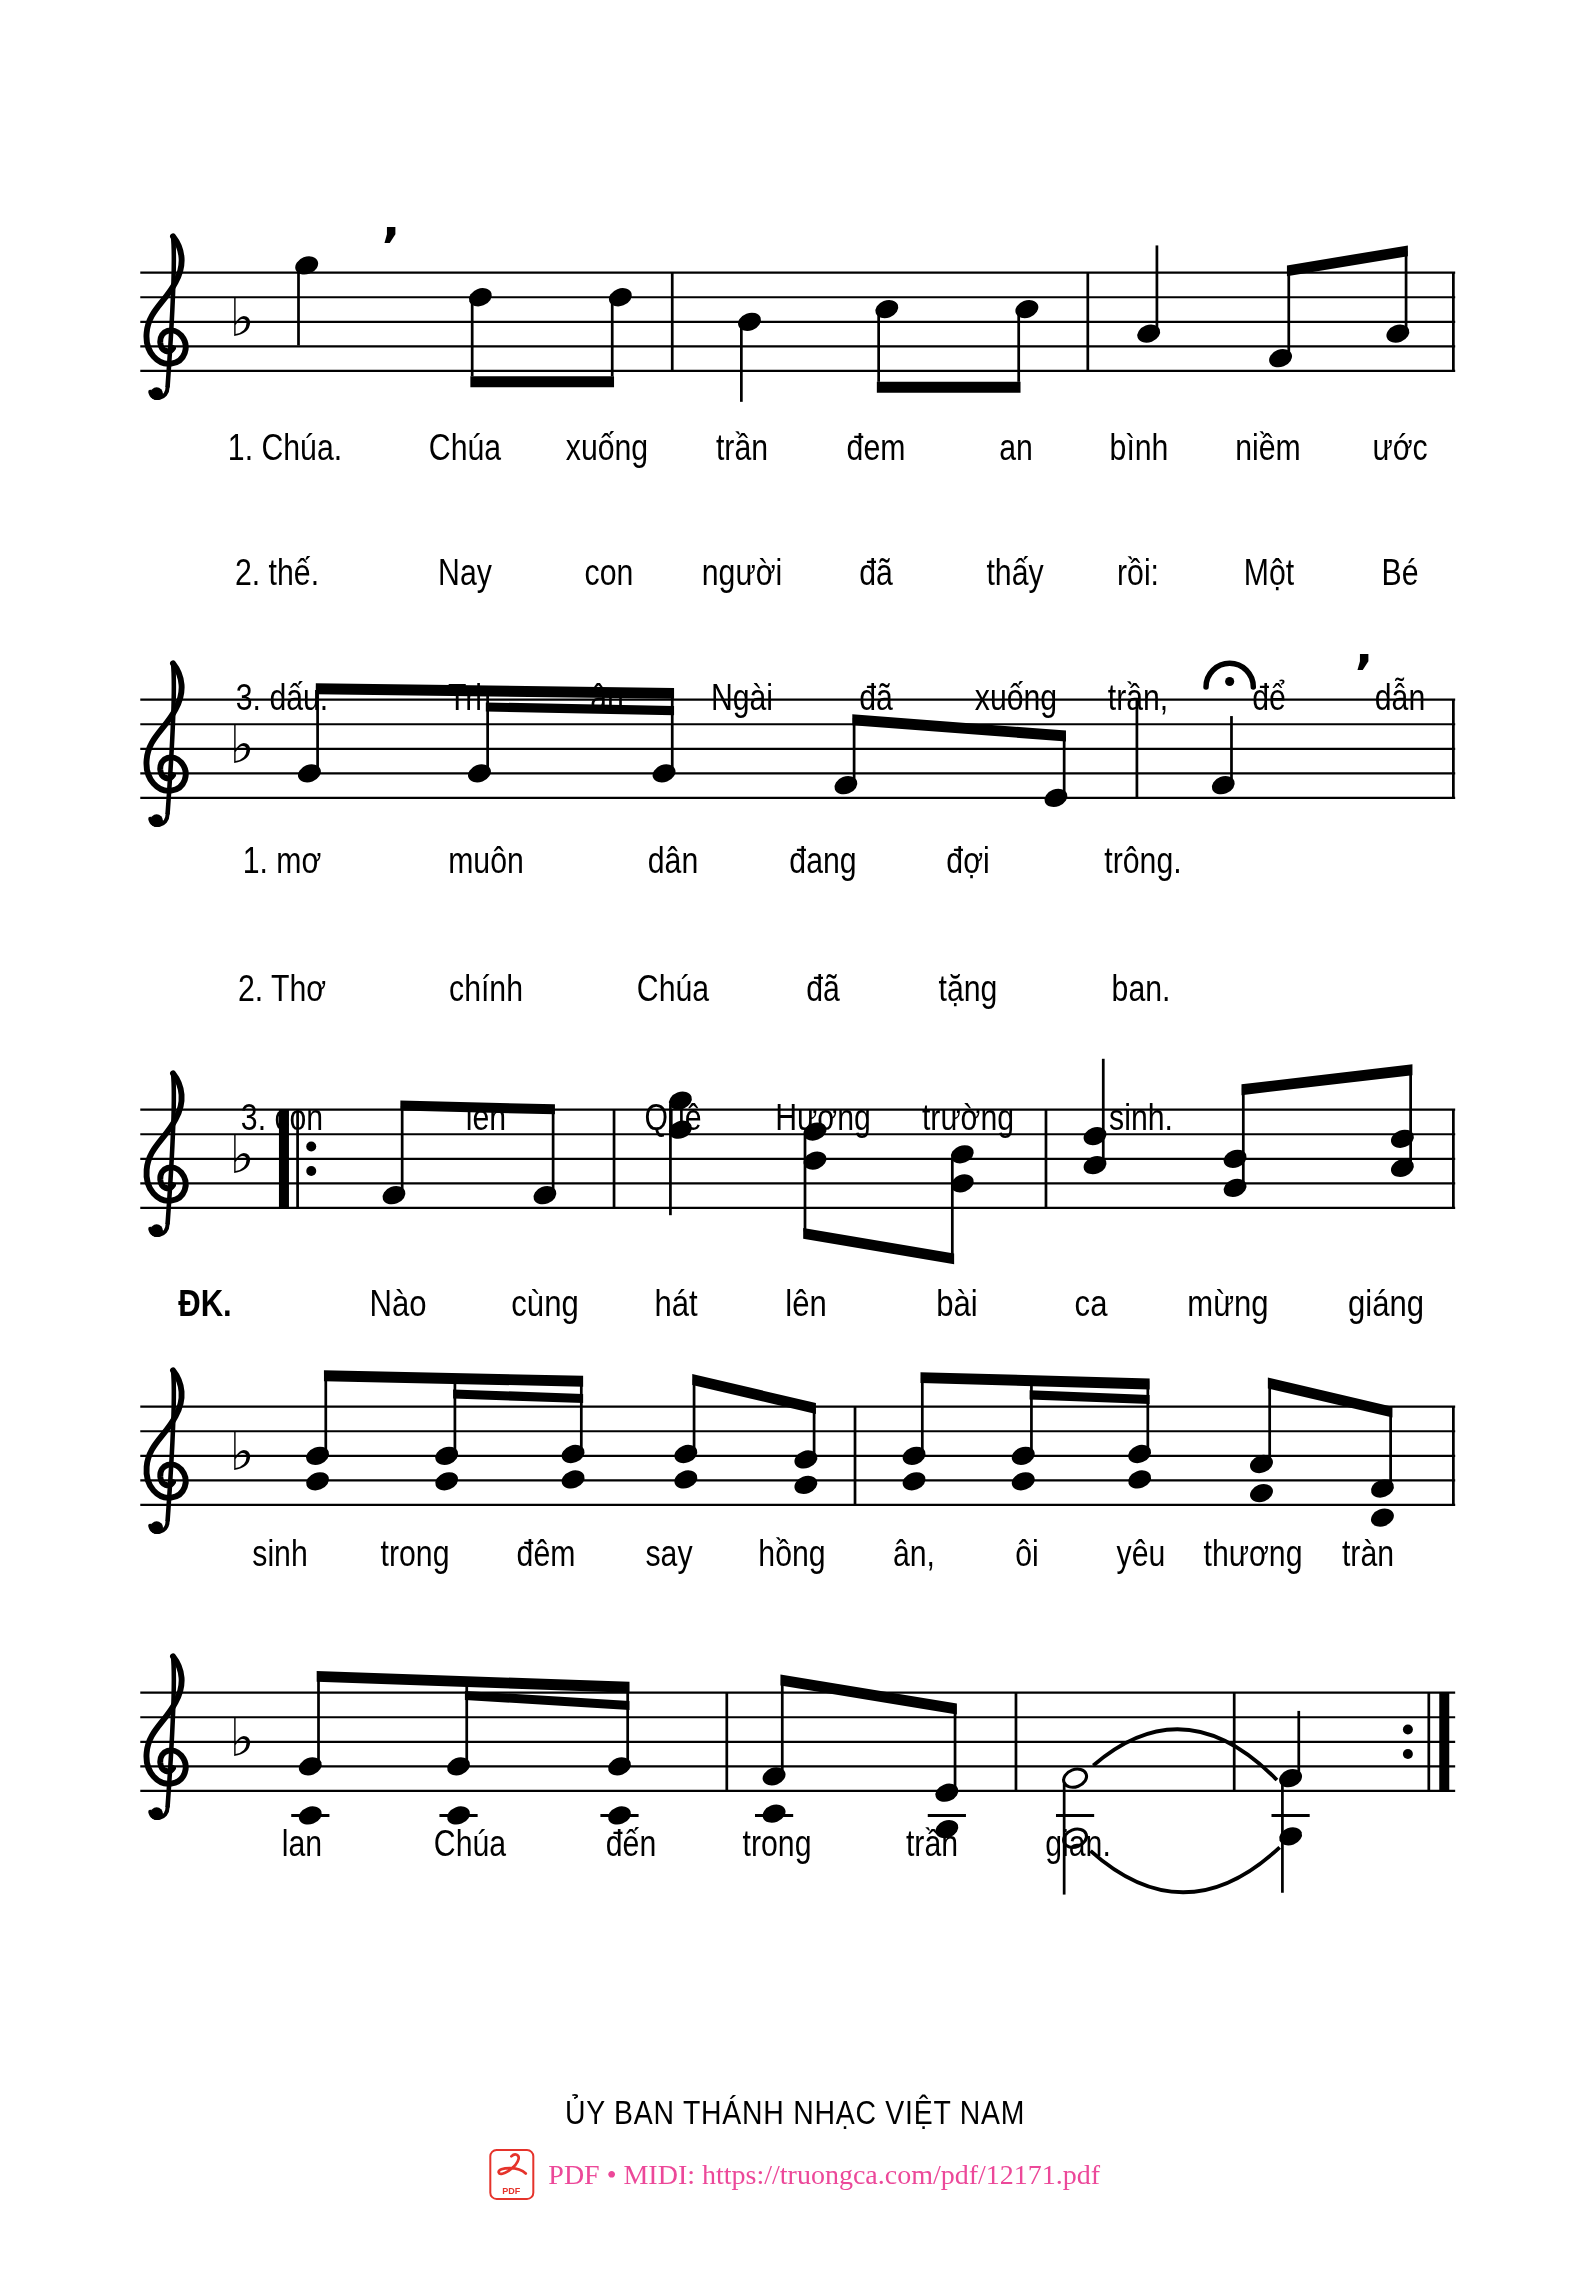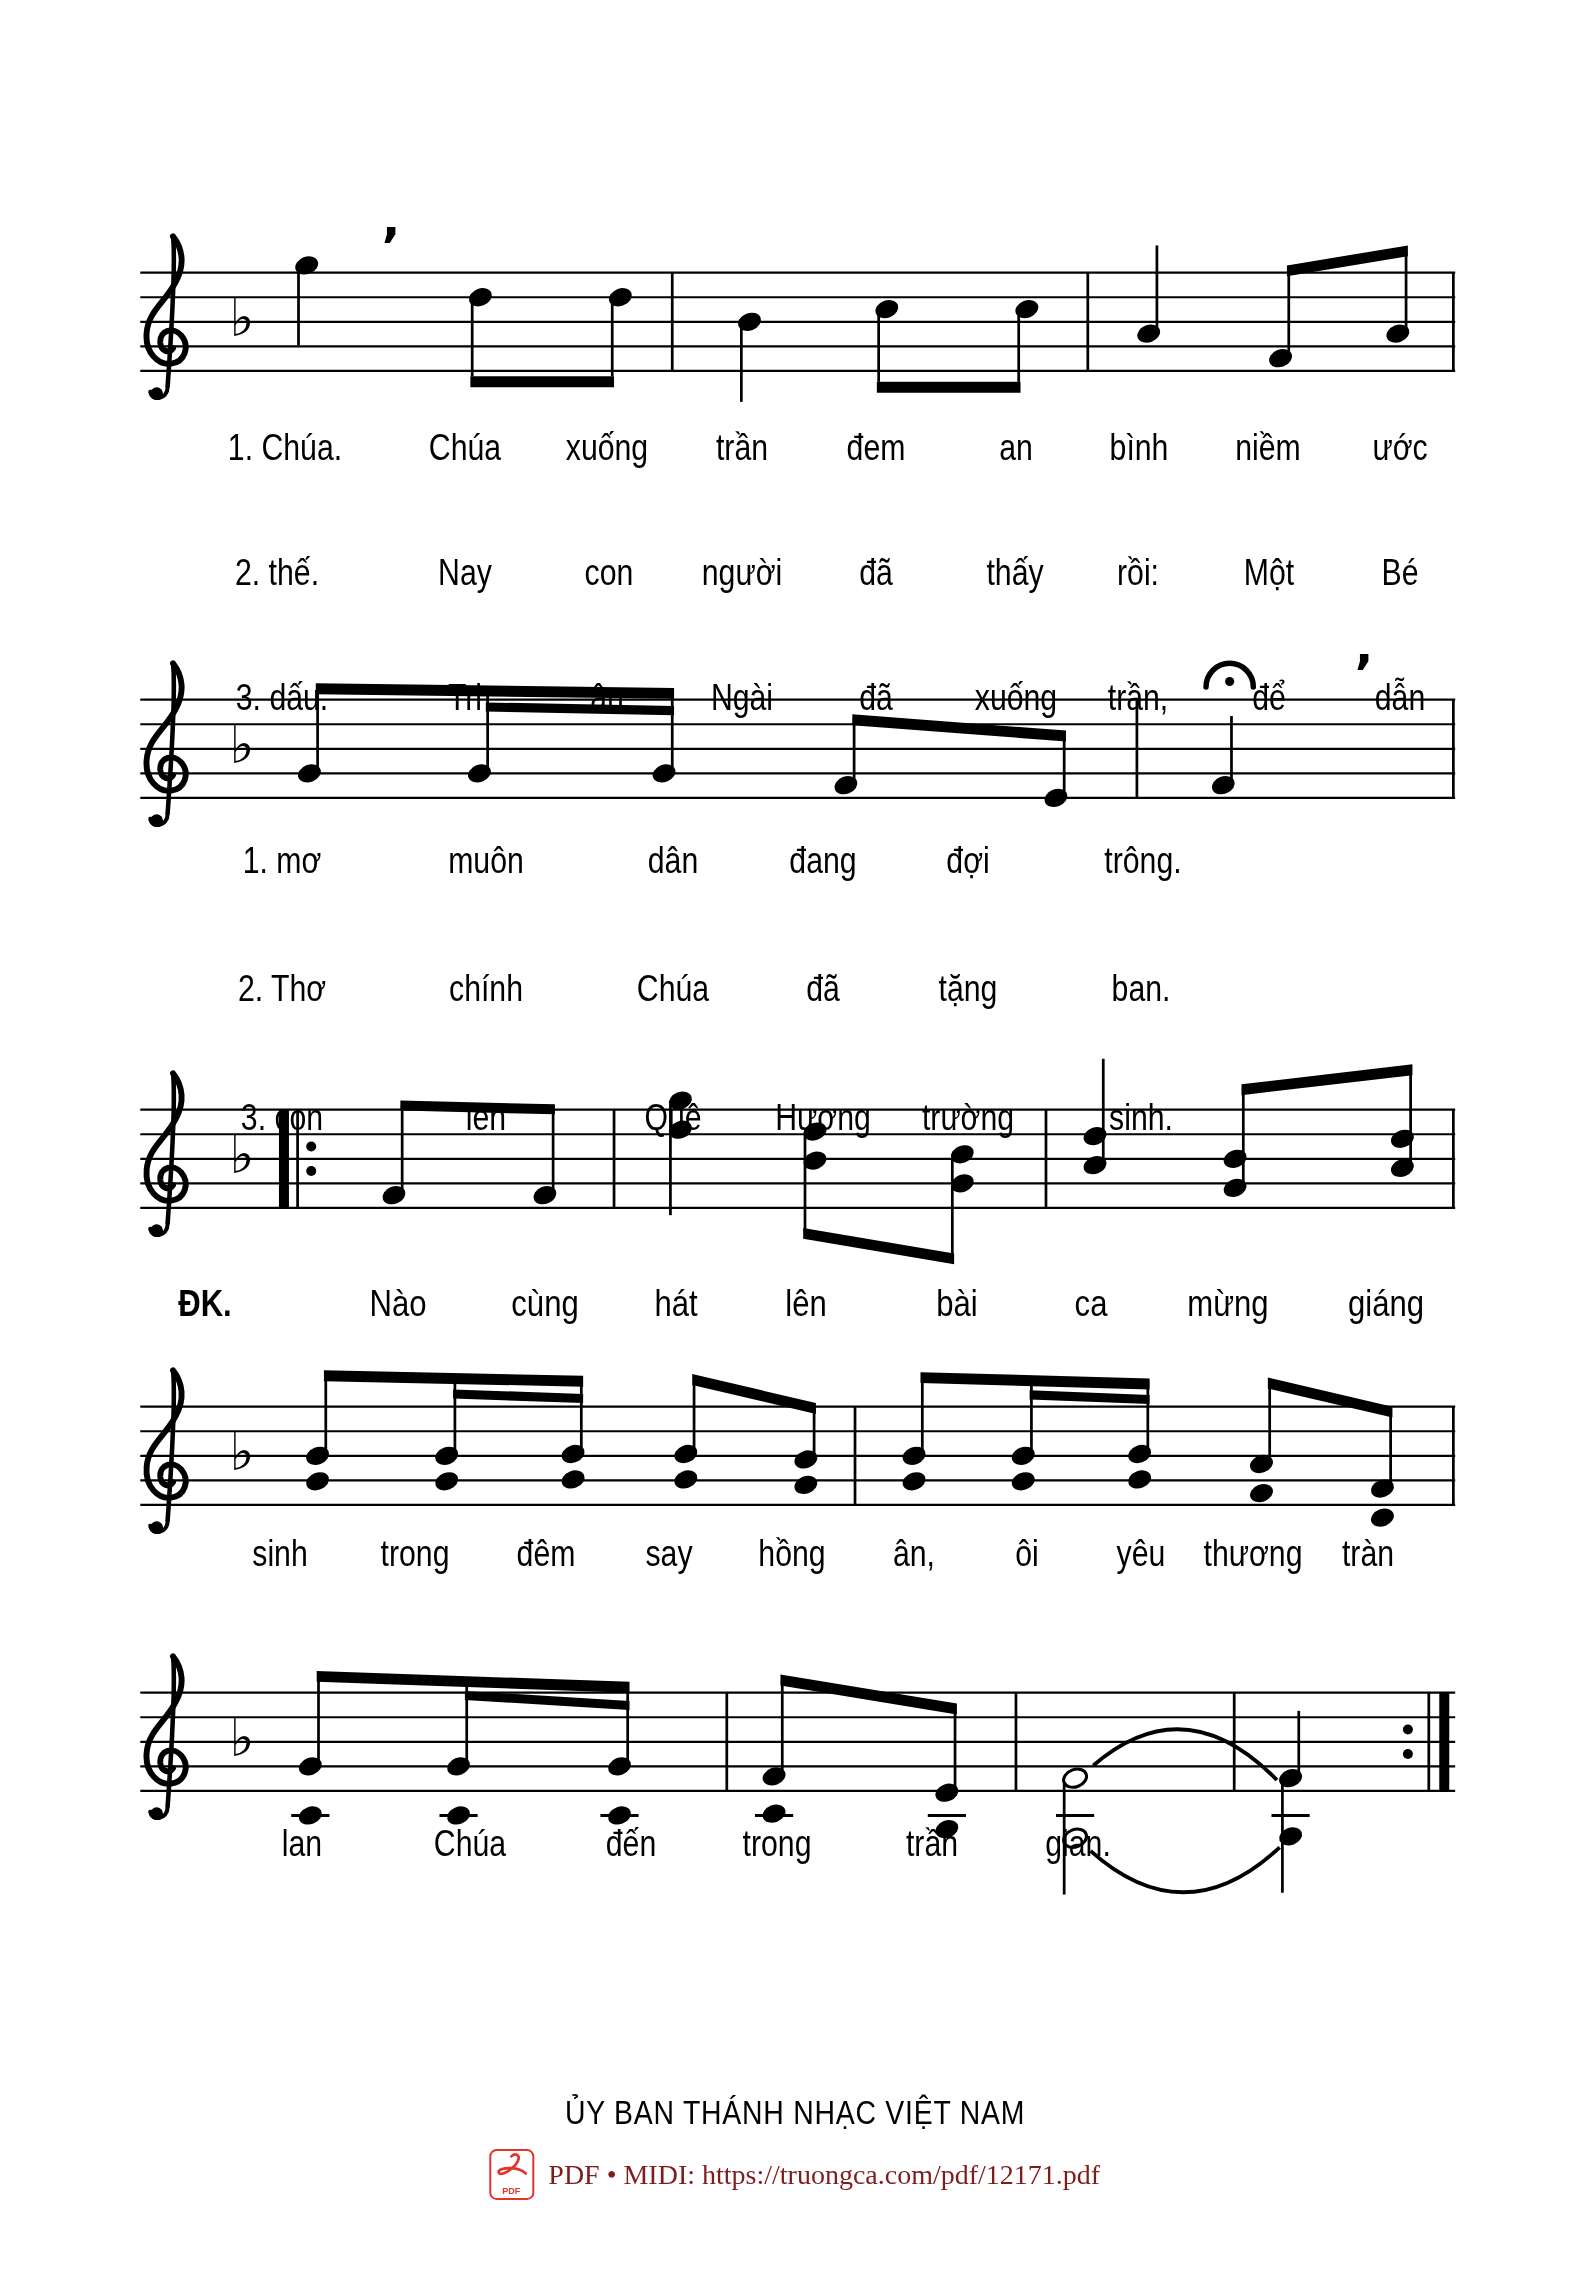--- a/index.html
+++ b/index.html
@@ -37,21 +37,21 @@
     display:block;
   }
   .pdf-icon svg{position:absolute;left:0;top:0;}
   .pdf-icon .pdf-label{
     position:absolute;left:0;right:0;bottom:1.8px;
     text-align:center;font-size:9px;font-weight:700;color:#e5332b;
     font-family:"Liberation Sans",sans-serif;
   }
   .footer-link-text{
     font-family:"Liberation Serif",serif;
-    font-size:28px;color:#7f1d1d;white-space:nowrap;
+    font-size:28px;color:#ec4899;white-space:nowrap;
   }
 </style>
 </head>
 <body>
 
 <div class="page">
 
   <div class="footer-title">ỦY BAN THÁNH NHẠC VIỆT NAM</div>
   <div class="footer-link-row">
     <span class="pdf-icon">

